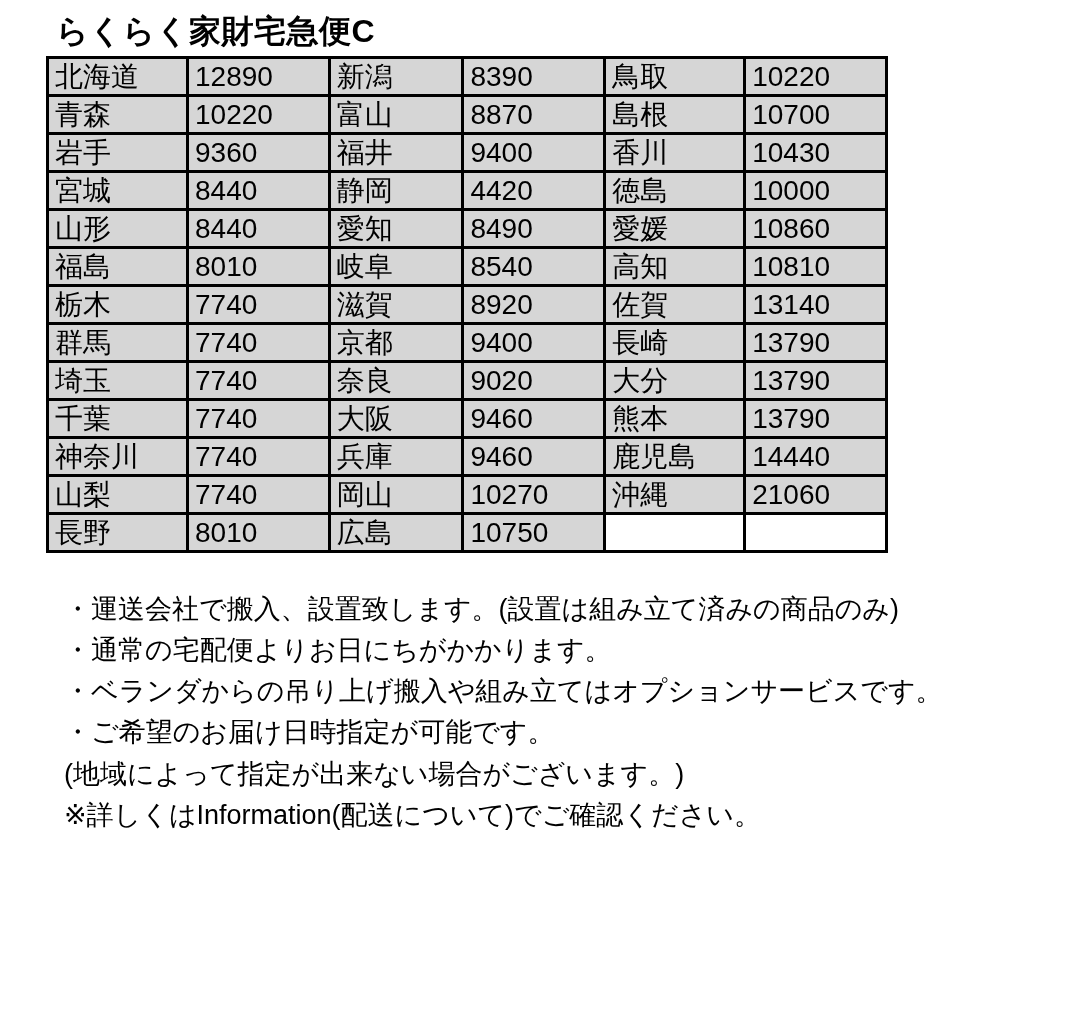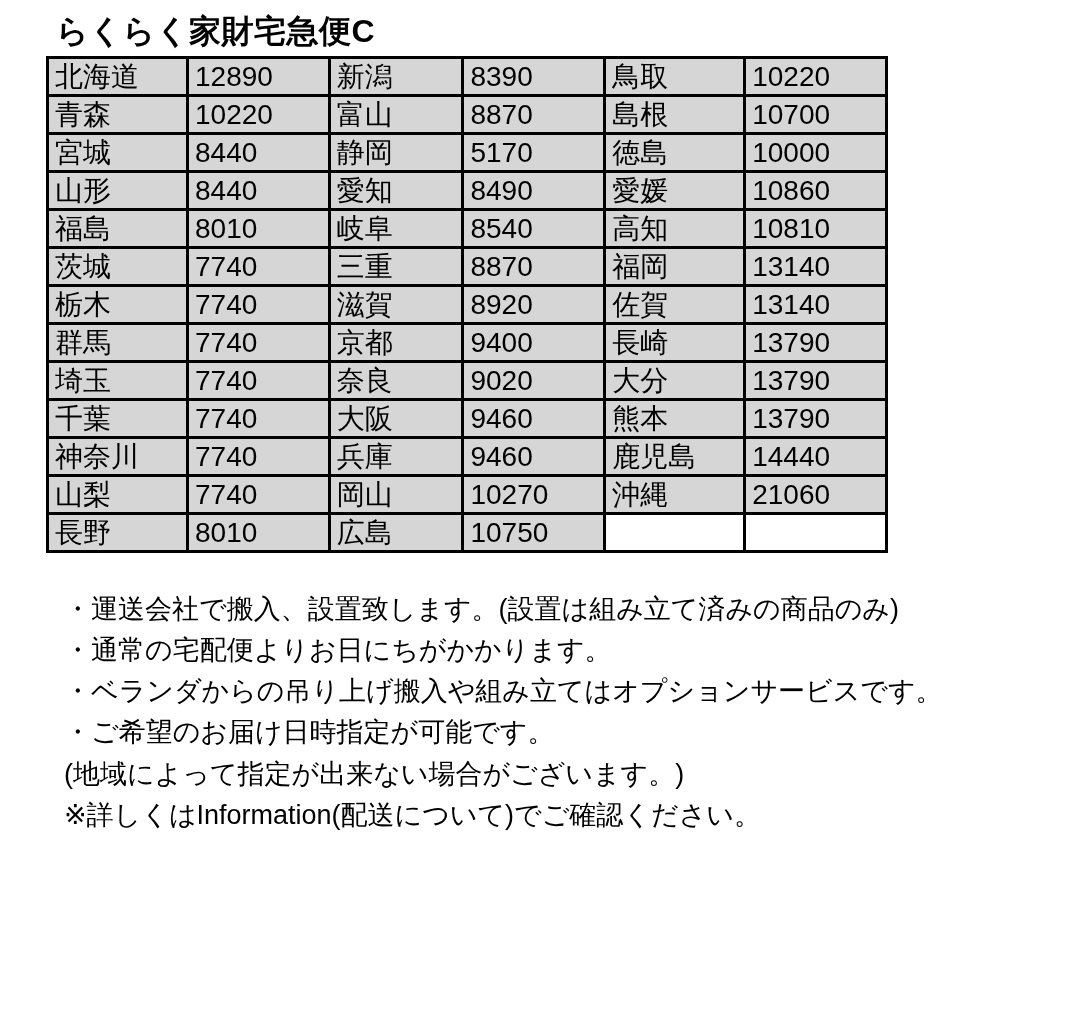--- a/index.html
+++ b/index.html
@@ -92,50 +92,50 @@
       </tr>
       <tr>
         <td class="name">青森</td>
         <td class="val">10220</td>
         <td class="name">富山</td>
         <td class="val">8870</td>
         <td class="name">島根</td>
         <td class="val">10700</td>
       </tr>
       <tr>
+        <td class="name">岩手</td>
+        <td class="val">9360</td>
+        <td class="name">福井</td>
+        <td class="val">9400</td>
+        <td class="name">香川</td>
+        <td class="val">10430</td>
+      </tr>
+      <tr>
         <td class="name">宮城</td>
         <td class="val">8440</td>
         <td class="name">静岡</td>
-        <td class="val">5170</td>
+        <td class="val">4420</td>
         <td class="name">徳島</td>
         <td class="val">10000</td>
       </tr>
       <tr>
         <td class="name">山形</td>
         <td class="val">8440</td>
         <td class="name">愛知</td>
         <td class="val">8490</td>
         <td class="name">愛媛</td>
         <td class="val">10860</td>
       </tr>
       <tr>
         <td class="name">福島</td>
         <td class="val">8010</td>
         <td class="name">岐阜</td>
         <td class="val">8540</td>
         <td class="name">高知</td>
         <td class="val">10810</td>
-      </tr>
-      <tr>
-        <td class="name">茨城</td>
-        <td class="val">7740</td>
-        <td class="name">三重</td>
-        <td class="val">8870</td>
-        <td class="name">福岡</td>
-        <td class="val">13140</td>
       </tr>
       <tr>
         <td class="name">栃木</td>
         <td class="val">7740</td>
         <td class="name">滋賀</td>
         <td class="val">8920</td>
         <td class="name">佐賀</td>
         <td class="val">13140</td>
       </tr>
       <tr>

